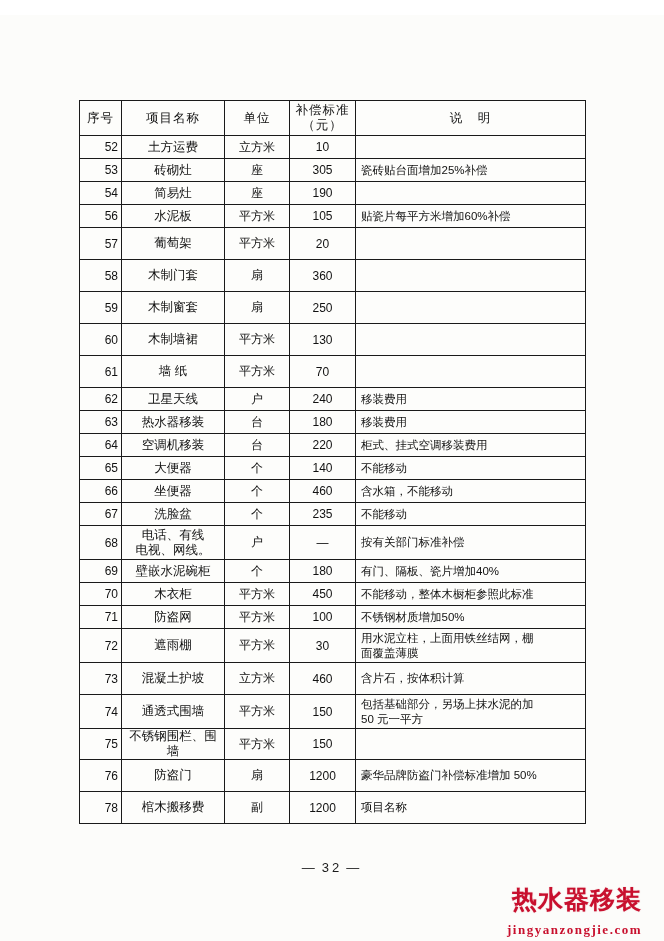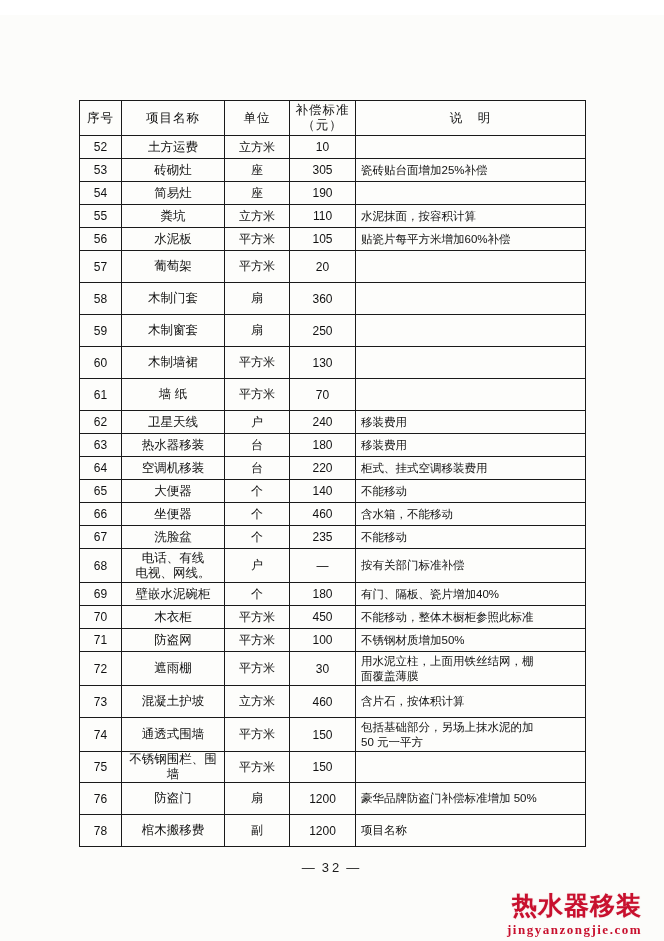--- a/index.html
+++ b/index.html
@@ -57,21 +57,21 @@
   thead .hdr-std-2 { line-height: 14px; }
   thead td.std-cell {
     padding: 2px 0 3px 0;
   }
   thead td.desc-cell {
     letter-spacing: 6px;
     padding-left: 8px;
   }
 
   tbody td.no {
-    text-align: center;
+    text-align: right;
     font-size: 12px;
   }
   tbody td.name {
     text-align: center;
     font-size: 12.5px;
     line-height: 15px;
   }
   tbody td.unit {
     text-align: center;
     font-size: 12px;
@@ -117,21 +117,21 @@
     letter-spacing: 1px;
     line-height: 28px;
     text-shadow: 0 0 1px rgba(200,16,46,0.5);
   }
   .watermark .wm-en {
     font-family: "Liberation Serif", serif;
     font-size: 13px;
     font-weight: bold;
     color: #c8102e;
     letter-spacing: 1.5px;
-    margin-top: 2px;
+    margin-top: 8px;
   }
 </style>
 </head>
 <body>
 
 <div class="page">
 
   <div class="table-wrap">
     <table class="comp">
       <colgroup>
@@ -169,27 +169,20 @@
             <td class="desc">瓷砖贴台面增加25%补偿</td>
           </tr>
           <tr>
             <td class="no">54</td>
             <td class="name">简易灶</td>
             <td class="unit">座</td>
             <td class="std">190</td>
             <td class="desc"></td>
           </tr>
           <tr>
-            <td class="no">55</td>
-            <td class="name">粪坑</td>
-            <td class="unit">立方米</td>
-            <td class="std">110</td>
-            <td class="desc">水泥抹面，按容积计算</td>
-          </tr>
-          <tr>
             <td class="no">56</td>
             <td class="name">水泥板</td>
             <td class="unit">平方米</td>
             <td class="std">105</td>
             <td class="desc">贴瓷片每平方米增加60%补偿</td>
           </tr>
           <tr class="tall">
             <td class="no">57</td>
             <td class="name">葡萄架</td>
             <td class="unit">平方米</td>

